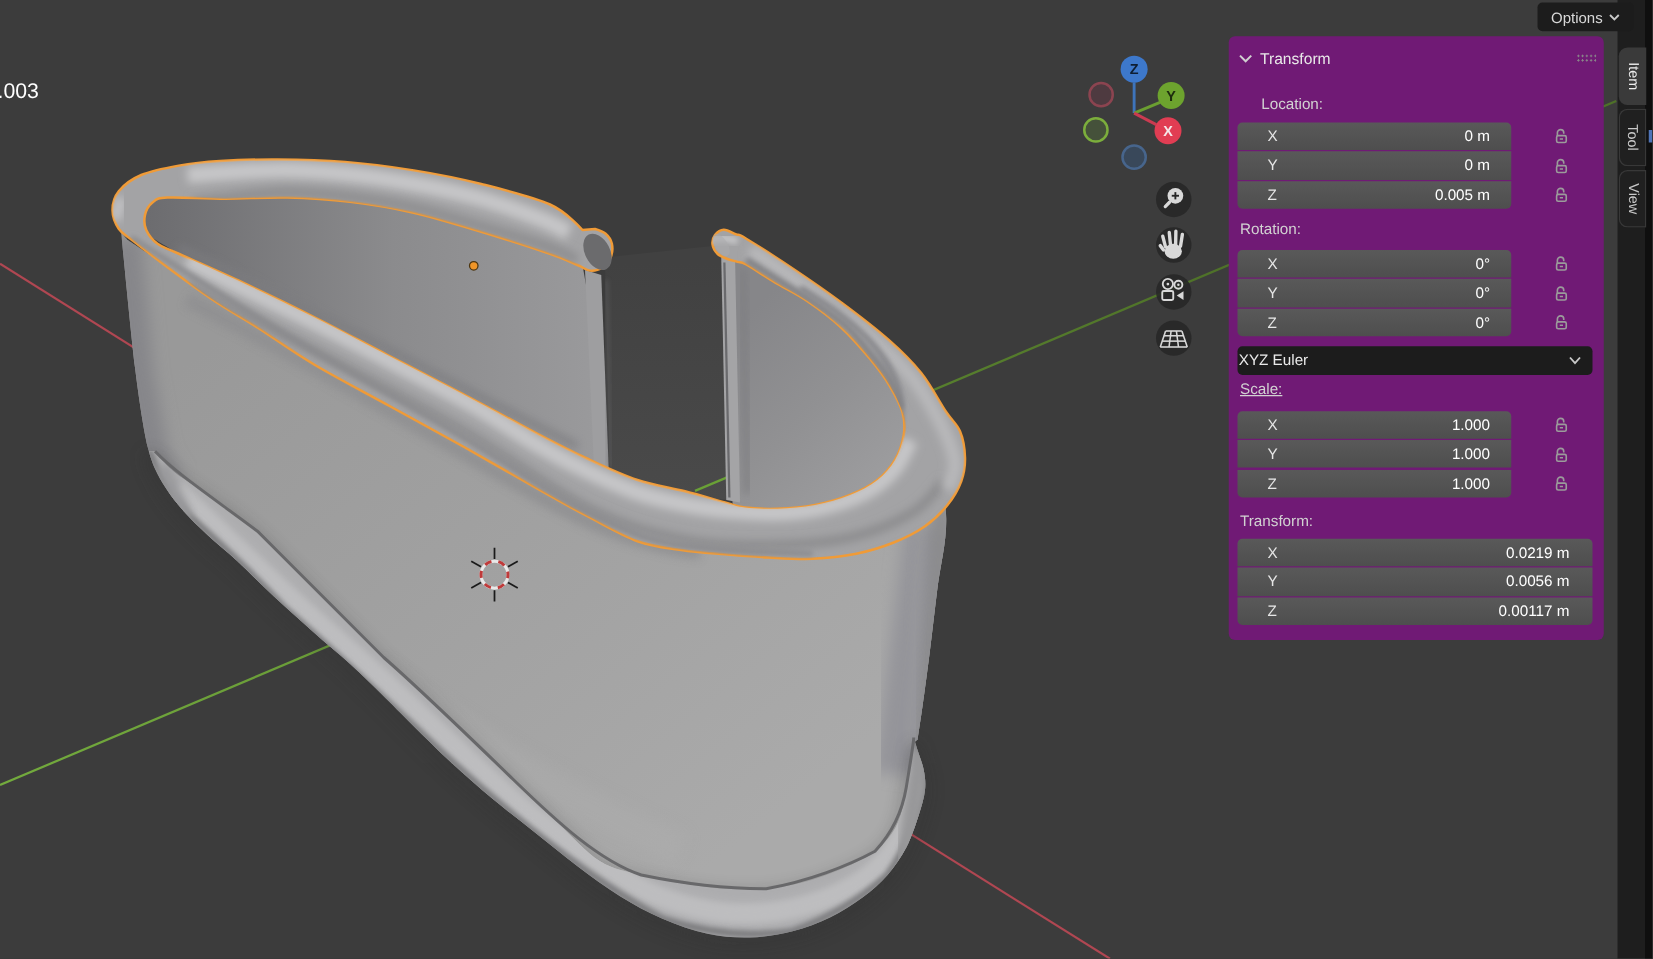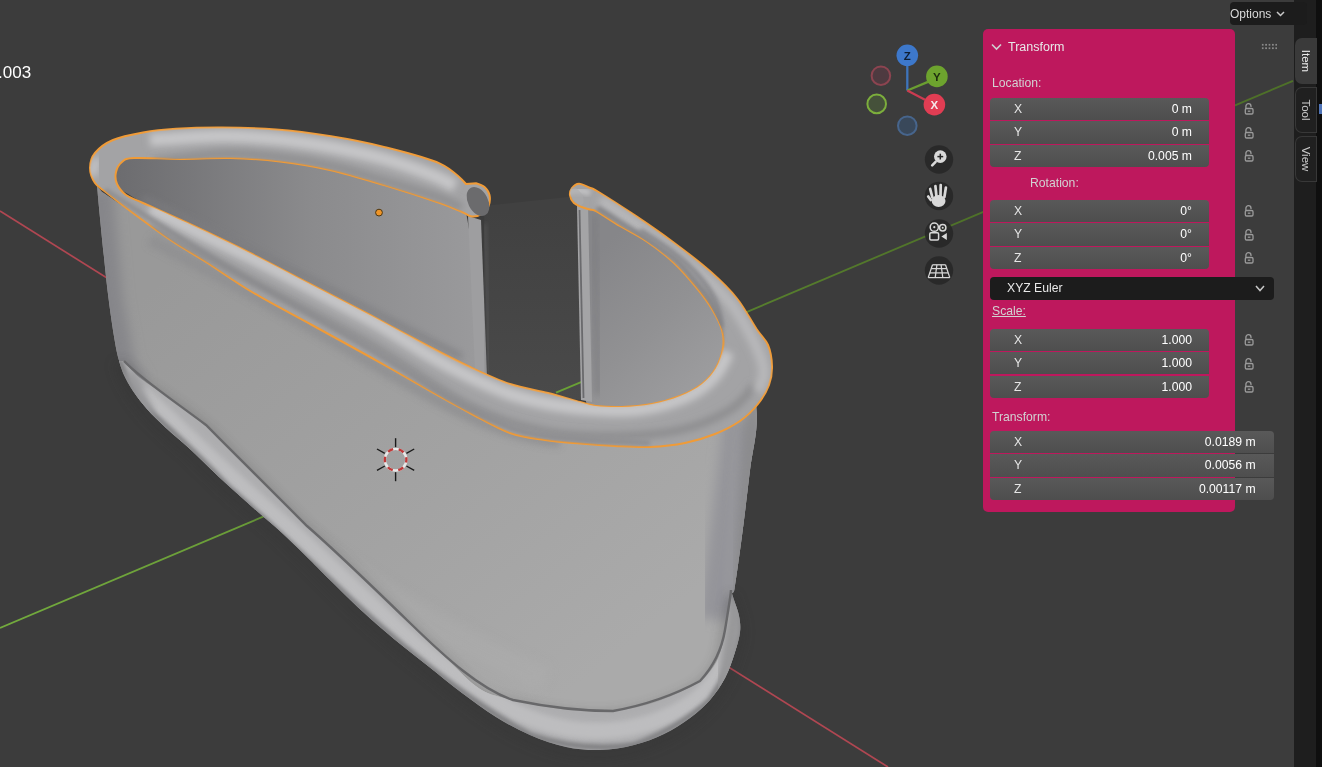--- a/index.html
+++ b/index.html
@@ -8,34 +8,34 @@
   #scene{position:absolute;left:0;top:0;}
   .txt{position:absolute;color:#fff;}
   .tab{position:absolute;left:1295px;width:22px;height:45.5px;background:#202020;
        border-radius:7px 0 0 7px;display:flex;align-items:center;justify-content:center;
        color:#c9c9c9;font-size:11.5px;box-shadow:0 0 0 1px #383838 inset;}
   .tab span,.tab{white-space:nowrap;}
   .tab > div{transform:rotate(90deg);}
   .tab-on{background:#3a3a3a;color:#ececec;box-shadow:none;}
   #optbtn{position:absolute;left:1230px;top:2px;width:77px;height:23px;background:#1c1c1c;
        border-radius:4px;color:#d8d8d8;font-size:12px;display:flex;align-items:center;
-       }
-  #panel{position:absolute;left:983px;top:29px;width:252px;height:483px;background:#be185d;
+       justify-content:center;}
+  #panel{position:absolute;left:983px;top:29px;width:300px;height:483px;background:#701a75;
        border-radius:5px;font-size:12.2px;}
   .plabel{position:absolute;color:#d2d2d2;font-size:12.2px;height:14px;line-height:14px;}
   .row{position:absolute;width:219px;height:22.4px;background:linear-gradient(#595959,#4e4e4e);
        display:flex;align-items:center;}
   .row.first{border-radius:4px 4px 0 0;}
   .row.last{border-radius:0 0 4px 4px;}
   .row.wide{width:283.6px;}
   .row .k{position:absolute;left:24px;color:#e6e6e6;}
   .row .v{position:absolute;right:17px;color:#ffffff;}
   .row.wide .v{right:18px;}
   #euler{position:absolute;left:7px;top:247.9px;width:284px;height:23px;background:#1c1c1c;
-       border-radius:4px;color:#e9e9e9;line-height:23px;padding-left:17px;box-sizing:border-box;}
+       border-radius:4px;color:#e9e9e9;line-height:23px;padding-left:1px;box-sizing:border-box;}
   .lock{position:absolute;left:259px;width:14px;height:14px;}
   .lk{fill:none;stroke:#9b9b9b;stroke-width:1.3;}
   #dots{position:absolute;left:278px;top:14px;width:16px;height:7px;
         background-image:radial-gradient(circle, #8a8a8a 0.8px, transparent 0.9px);
         background-size:3.4px 3.5px;}
 </style>
 </head>
 <body>
 <div id="stage">
   <svg id="scene" width="1322" height="767" viewBox="0 0 1322 767">
@@ -239,35 +239,35 @@
         </svg>
     </div>
 
     <div id="panel">
       <svg width="11" height="8" style="position:absolute;left:8px;top:14px;">
           <path d="M1 1.5 L5.5 6 L10 1.5" stroke="#d0d0d0" fill="none" stroke-width="1.6"></path>
         </svg>
       <div class="plabel" style="left:25px;top:11px;color:#e8e8e8;font-size:12.5px;">Transform</div>
       <div id="dots"></div>
 
-      <div class="plabel" style="left:9px;top:47px;">Location:</div>
+      <div class="plabel" style="left:26px;top:47px;">Location:</div>
       <div class="row first" style="left:7px;top:68.9px;">
           <span class="k">X</span>
           <span class="v">0 m</span>
         </div>
       <div class="row" style="left:7px;top:92.3px;">
           <span class="k">Y</span>
           <span class="v">0 m</span>
         </div>
       <div class="row last" style="left:7px;top:115.7px;">
           <span class="k">Z</span>
           <span class="v">0.005 m</span>
         </div>
 
-      <div class="plabel" style="left:9px;top:147px;margin-left:38px;">Rotation:</div>
+      <div class="plabel" style="left:9px;top:147px;">Rotation:</div>
       <div class="row first" style="left:7px;top:170.8px;">
           <span class="k">X</span>
           <span class="v">0°</span>
         </div>
       <div class="row" style="left:7px;top:194.2px;">
           <span class="k">Y</span>
           <span class="v">0°</span>
         </div>
       <div class="row last" style="left:7px;top:217.6px;">
           <span class="k">Z</span>
@@ -290,21 +290,21 @@
           <span class="v">1.000</span>
         </div>
       <div class="row last" style="left:7px;top:346.5px;">
           <span class="k">Z</span>
           <span class="v">1.000</span>
         </div>
 
       <div class="plabel" style="left:9px;top:381px;">Transform:</div>
       <div class="row first wide" style="left:7px;top:401.8px;">
           <span class="k">X</span>
-          <span class="v">0.0189 m</span>
+          <span class="v">0.0219 m</span>
         </div>
       <div class="row wide" style="left:7px;top:425.2px;">
           <span class="k">Y</span>
           <span class="v">0.0056 m</span>
         </div>
       <div class="row last wide" style="left:7px;top:448.6px;">
           <span class="k">Z</span>
           <span class="v">0.00117 m</span>
         </div>
 

